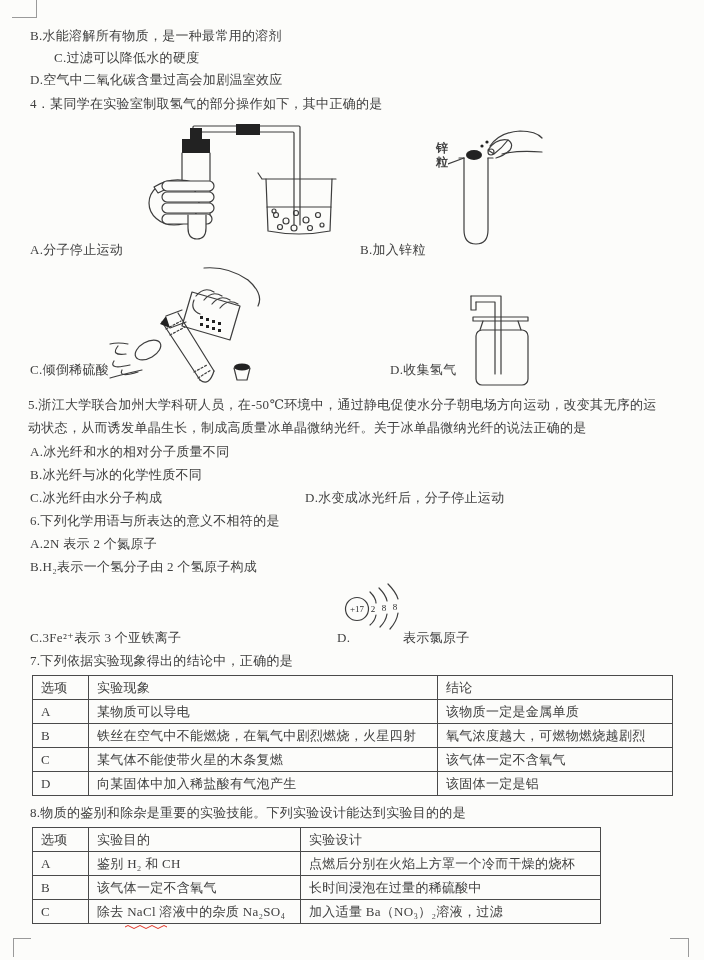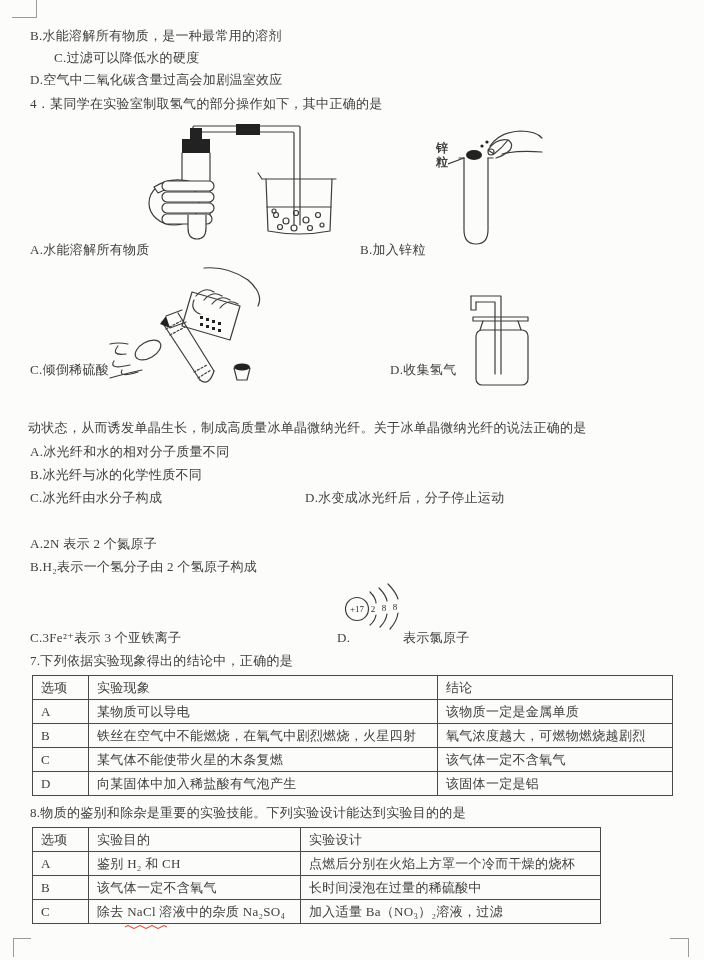--- a/index.html
+++ b/index.html
@@ -73,21 +73,21 @@
     <circle class="ink" cx="34" cy="18" r="1.6"></circle>
       <circle class="ink" cx="39" cy="14" r="1.6"></circle>
     <path class="sketch" d="M42,18 Q52,4 72,3 Q88,3 94,10"></path>
     <path class="sketch" d="M54,26 Q70,22 94,24"></path>
     <path class="sketch-fill" d="M40,22 Q48,10 60,12 Q54,20 46,26 Z"></path>
     <circle class="sketch" cx="43" cy="24" r="3"></circle>
     <path class="sketch" d="M60,12 Q66,16 62,22 M62,22 Q56,28 48,30"></path>
   </svg>
   <div class="vlabel" style="left:436px;top:141px;">锌粒</div>
 
-  <div class="line" style="left:30px;top:241px;">A.水能溶解所有物质</div>
+  <div class="line" style="left:30px;top:241px;">A.分子停止运动</div>
   <div class="line" style="left:360px;top:241px;">B.加入锌粒</div>
 
   <svg class="fig" style="left:108px;top:266px;" width="170" height="128" viewBox="0 0 170 128">
     <path class="sketch" d="M54,56 L92,114 M70,47 L106,105"></path>
     <path class="sketch" d="M92,114 Q101,121 106,105"></path>
     <path class="sketch" stroke-dasharray="2,2" d="M58,63 L73,55 M62,69 L77,61 M86,106 L99,99 M90,112 L103,104"></path>
     <path class="sketch" d="M10,80 Q2,90 18,88 M6,95 Q0,104 22,99 M14,104 Q10,112 30,106"></path>
     <ellipse class="sketch-fill" cx="40" cy="84" rx="14" ry="8" transform="rotate(-30 40 84)"></ellipse>
     <path class="sketch" d="M2,78 Q10,76 20,78 M2,112 Q16,108 34,104"></path>
     <path class="sketch" d="M84,26 L132,40 L122,74 L74,60 Z"></path>
@@ -111,26 +111,28 @@
     <path class="sketch" d="M28,8 L58,8 L58,86 M33,14 L52,14 L52,86"></path>
     <path class="sketch" d="M28,8 L28,22 M33,14 L33,22 M28,22 L33,22"></path>
     <rect class="sketch" x="30" y="29" width="55" height="4"></rect>
     <path class="sketch" d="M40,33 L37,42 M75,33 L78,42"></path>
     <rect class="sketch" x="33" y="42" width="52" height="55" rx="6"></rect>
   </svg>
 
   <div class="line" style="left:30px;top:361px;">C.倾倒稀硫酸</div>
   <div class="line" style="left:390px;top:361px;">D.收集氢气</div>
 
+  <div class="line" style="left:28px;top:396px;">5.浙江大学联合加州大学科研人员，在-50℃环境中，通过静电促使水分子朝电场方向运动，改变其无序的运</div>
   <div class="line" style="left:28px;top:419px;">动状态，从而诱发单晶生长，制成高质量冰单晶微纳光纤。关于冰单晶微纳光纤的说法正确的是</div>
   <div class="line" style="left:30px;top:466px;">B.冰光纤与冰的化学性质不同</div>
   <div class="line" style="left:30px;top:443px;">A.冰光纤和水的相对分子质量不同</div>
   <div class="line" style="left:30px;top:489px;">C.冰光纤由水分子构成</div>
   <div class="line" style="left:305px;top:489px;">D.水变成冰光纤后，分子停止运动</div>
 
+  <div class="line" style="left:30px;top:512px;">6.下列化学用语与所表达的意义不相符的是</div>
   <div class="line" style="left:30px;top:535px;">A.2N 表示 2 个氮原子</div>
   <div class="line" style="left:30px;top:558px;">B.H₂表示一个氢分子由 2 个氢原子构成</div>
 
   <svg class="fig" style="left:343px;top:578px;" width="75" height="58" viewBox="0 0 75 58">
     <circle class="sketch" cx="14" cy="31" r="11.5"></circle>
     <text class="atomtxt" x="14" y="34" text-anchor="middle">+17</text>
     <path class="sketch" d="M27,14 Q33,20 33,25 M33,37 Q32,43 27,47"></path>
     <text class="atomtxt" x="30" y="34" text-anchor="middle">2</text>
     <path class="sketch" d="M36,10 Q43,17 44,23 M44,36 Q43,43 37,49"></path>
     <text class="atomtxt" x="41" y="33" text-anchor="middle">8</text>

